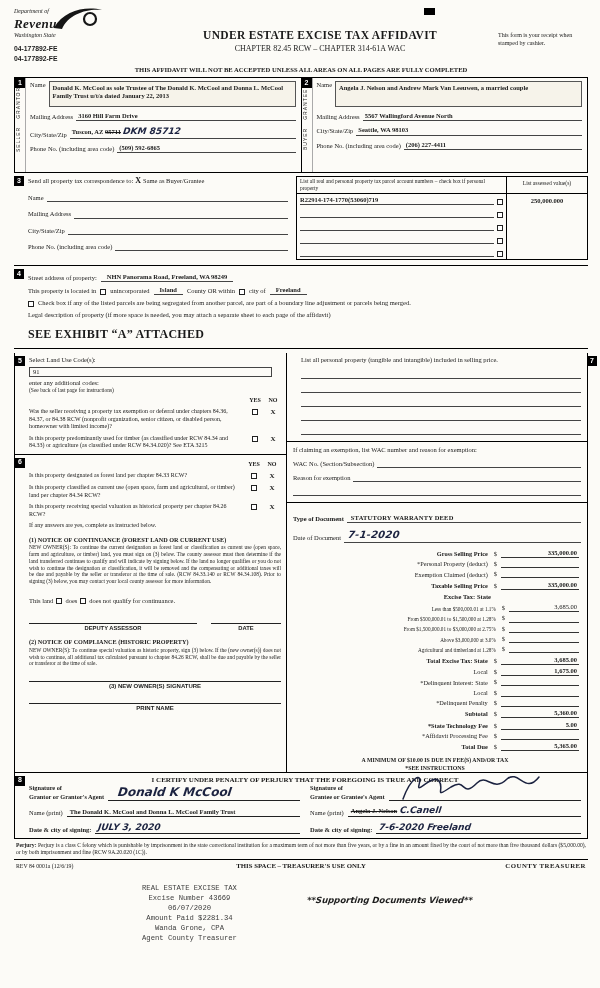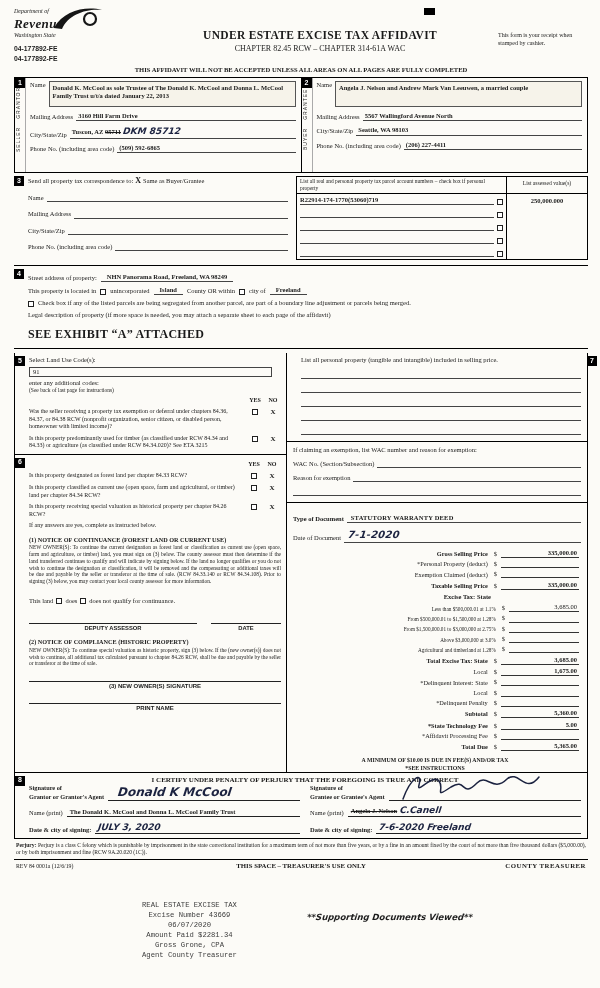--- a/index.html
+++ b/index.html
@@ -125,21 +125,21 @@
 .np-grid{margin-top:4px}
 .dc-grid{margin-top:5px}
 .dcv{flex:1;border-bottom:1px solid #222;padding:0 3px}
 .handmid{font-size:9px;font-weight:bold}
 
 .perjury{font-size:5.6px;text-align:justify;margin-top:3px;padding:0 2px}
 .footline{display:flex;align-items:center;border-top:1.5px solid #000;margin-top:3px;padding:2px 2px}
 .rev{font-size:5.8px;width:160px}
 .tspace{flex:1;text-align:center;font-weight:bold;font-size:6.8px}
 .ctreas{width:160px;text-align:right;font-weight:bold;font-size:6.8px;letter-spacing:.5px}
-.bottom{display:flex;align-items:flex-start;margin-top:27px}
+.bottom{display:flex;align-items:flex-start;margin-top:10px}
 .stamp{margin-left:128px;font-family:"Liberation Mono",monospace;font-size:7.2px;color:#3c3c3c;text-align:center;line-height:1.4}
 .supdocs{margin-left:70px;margin-top:12px;font-size:8.5px;color:#1d1d1d;font-weight:bold}
 </style>
 </head>
 <body>
 
 <div class="page">
   <span class="corner-mark"></span>
 
   <div class="hdr">
@@ -580,18 +580,18 @@
     <div class="tspace">THIS SPACE – TREASURER'S USE ONLY</div>
     <div class="ctreas">COUNTY TREASURER</div>
   </div>
 
   <div class="bottom">
     <div class="stamp">
       <div>REAL ESTATE EXCISE TAX</div>
       <div>Excise Number 43669</div>
       <div>06/07/2020</div>
       <div>Amount Paid $2281.34</div>
-      <div>Gross Grone, CPA</div>
+      <div>Wanda Grone, CPA</div>
       <div>Agent County Treasurer</div>
     </div>
     <div class="supdocs hand">**Supporting Documents Viewed**</div>
   </div>
 </div>
 
 </body></html>

